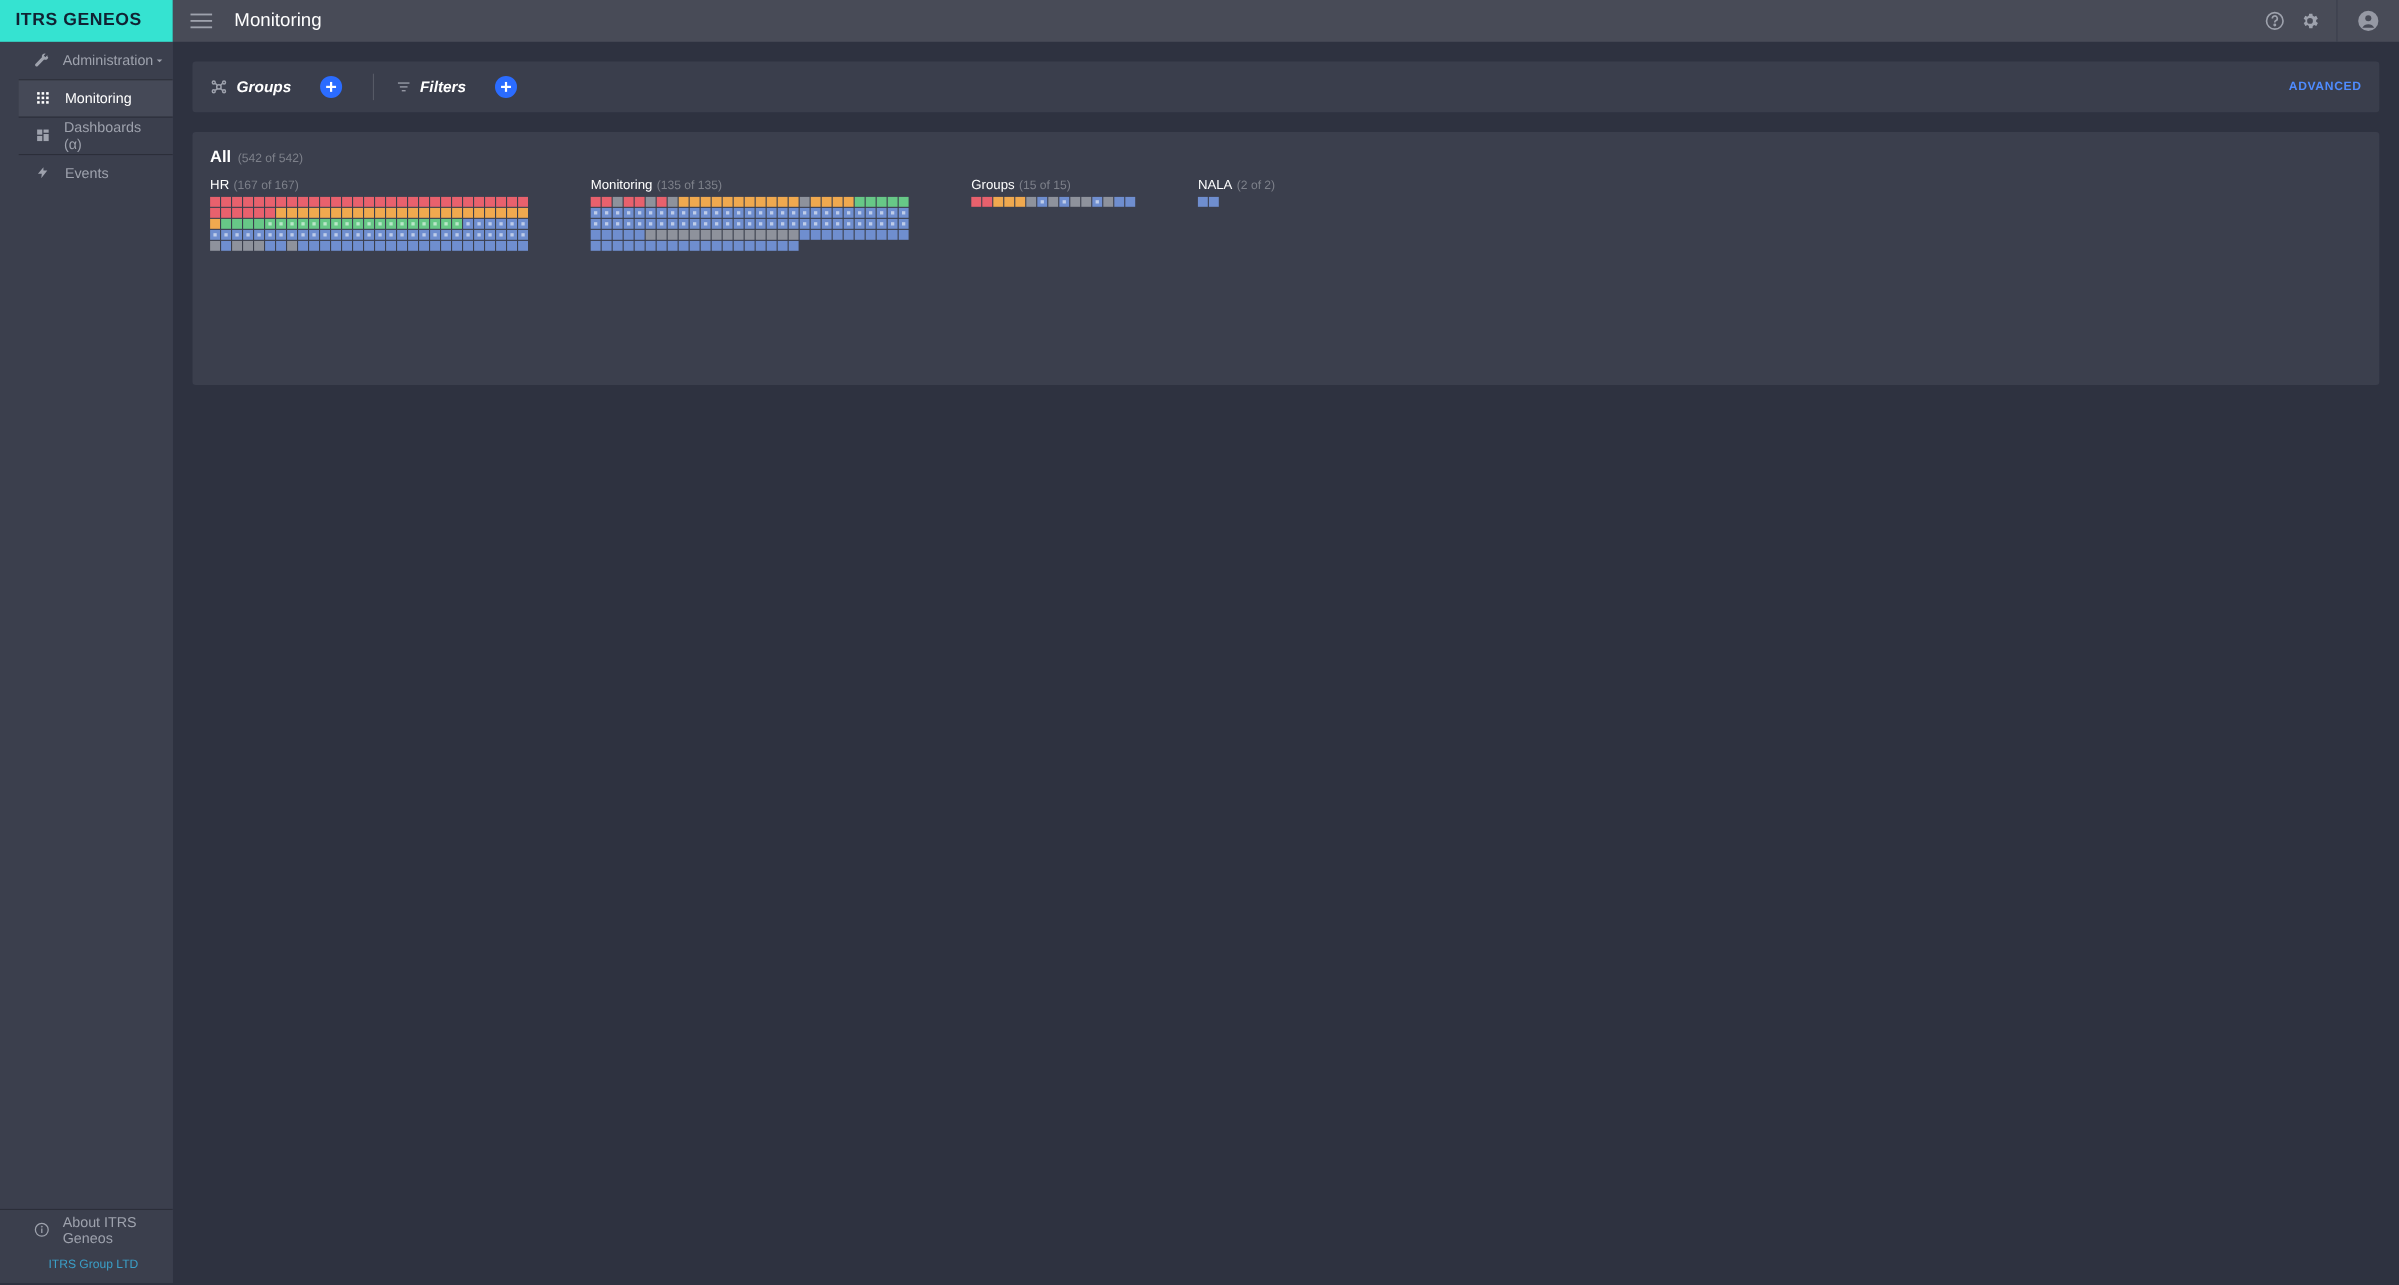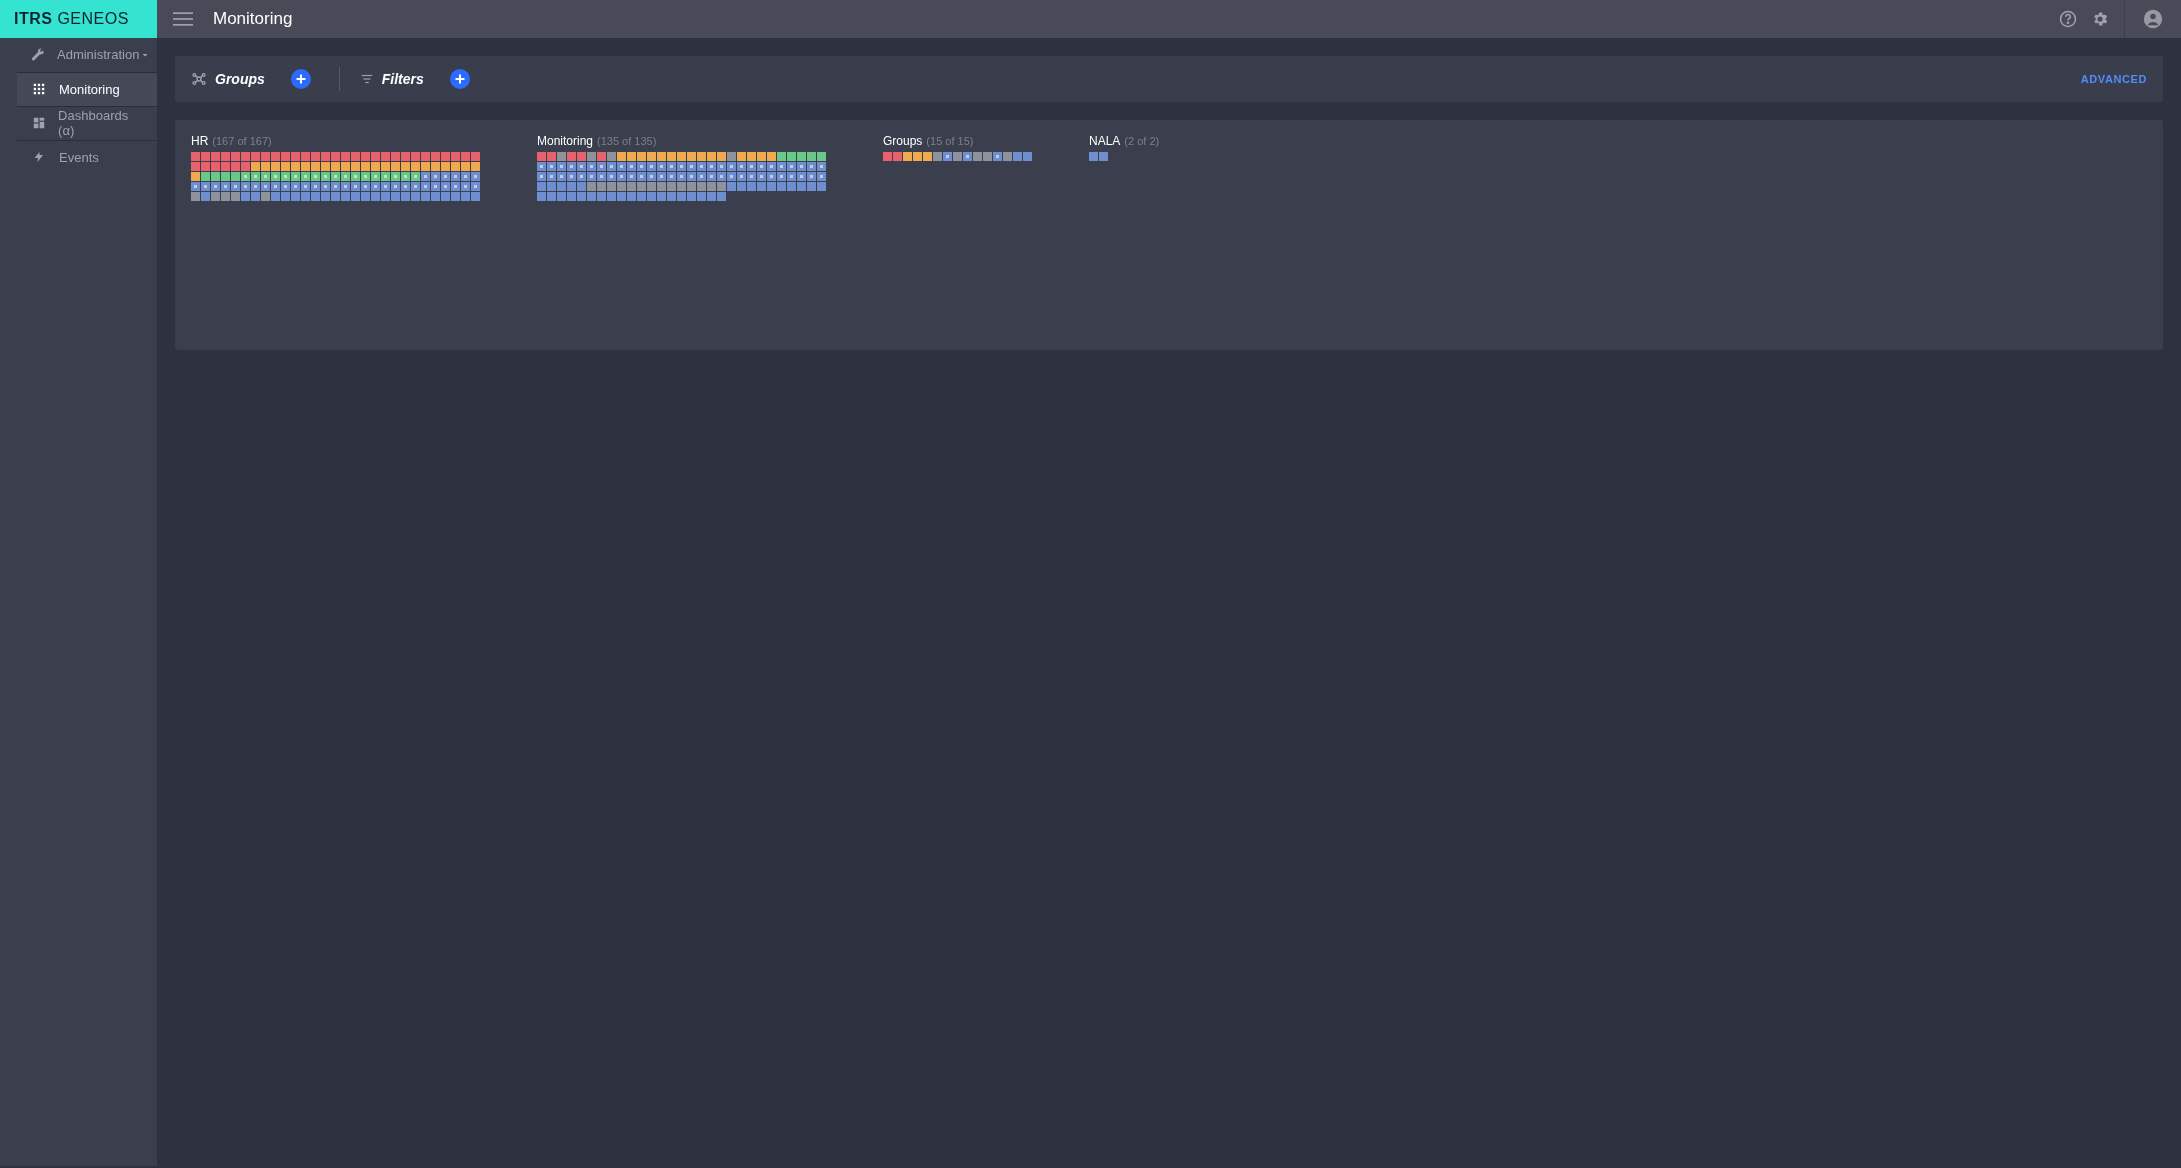--- a/index.html
+++ b/index.html
@@ -43,21 +43,21 @@
     height: 38px;
     background: var(--accent);
     color: #123;
     display: flex;
     align-items: center;
     padding-left: 14px;
     font-weight: 700;
     font-size: 16px;
     letter-spacing: 0.5px;
   }
-  .brand .thin { font-weight: 400; }
+  .brand .thin { font-weight: 700; }
   .nav-item {
     display: flex;
     align-items: center;
     height: 34px;
     padding: 0 14px;
     color: var(--text-muted);
     cursor: pointer;
     border-bottom: 1px solid #33374300;
     margin-left: 17px;
   }
@@ -261,20 +261,33 @@
           <svg width="12" height="14" viewBox="0 0 24 24" fill="currentColor">
             <path d="M13 2 3 14h7l-1 8 11-14h-7z"></path>
           </svg>
         </span>
         <span>Events</span>
       </div>
     </div>
 
   <div class="sidebar-spacer"></div>
 
+  <div class="sidebar-footer">
+    <div class="nav-item">
+      <span class="icon">
+        <svg width="14" height="14" viewBox="0 0 24 24" fill="none" stroke="currentColor" stroke-width="2">
+          <circle cx="12" cy="12" r="10"></circle>
+            <line x1="12" y1="10" x2="12" y2="17"></line>
+            <circle cx="12" cy="7" r="0.5" fill="currentColor"></circle>
+        </svg>
+      </span>
+      <span>About ITRS Geneos</span>
+    </div>
+    <div class="sidebar-copyright">ITRS Group LTD</div>
+  </div>
 </aside>
 
 <header class="topbar">
   <div class="hamburger">
     <svg width="20" height="20" viewBox="0 0 24 24" fill="currentColor">
         <rect y="4" width="24" height="2"></rect>
         <rect y="11" width="24" height="2"></rect>
         <rect y="18" width="24" height="2"></rect>
       </svg>
   </div>
@@ -345,20 +358,24 @@
           <rect x="10" y="3" width="4" height="18"></rect>
           <rect x="3" y="10" width="18" height="4"></rect>
         </svg>
     </div>
 
     <div class="spacer"></div>
     <div class="adv-link">ADVANCED</div>
   </div>
 
   <div class="panel">
+    <div class="panel-title">
+      <span class="main">All</span>
+      <span class="count">(542 of 542)</span>
+    </div>
     <div class="groups-row" id="groups-row">
         <div class="group-block">
           <div class="group-head"><span class="name">HR</span><span class="gcount">(167 of 167)</span></div>
           <div class="cell-grid" style="width: 290px;">
             <div class="cell c-red"></div>
             <div class="cell c-red"></div>
             <div class="cell c-red"></div>
             <div class="cell c-red"></div>
             <div class="cell c-red"></div>
             <div class="cell c-red"></div>

